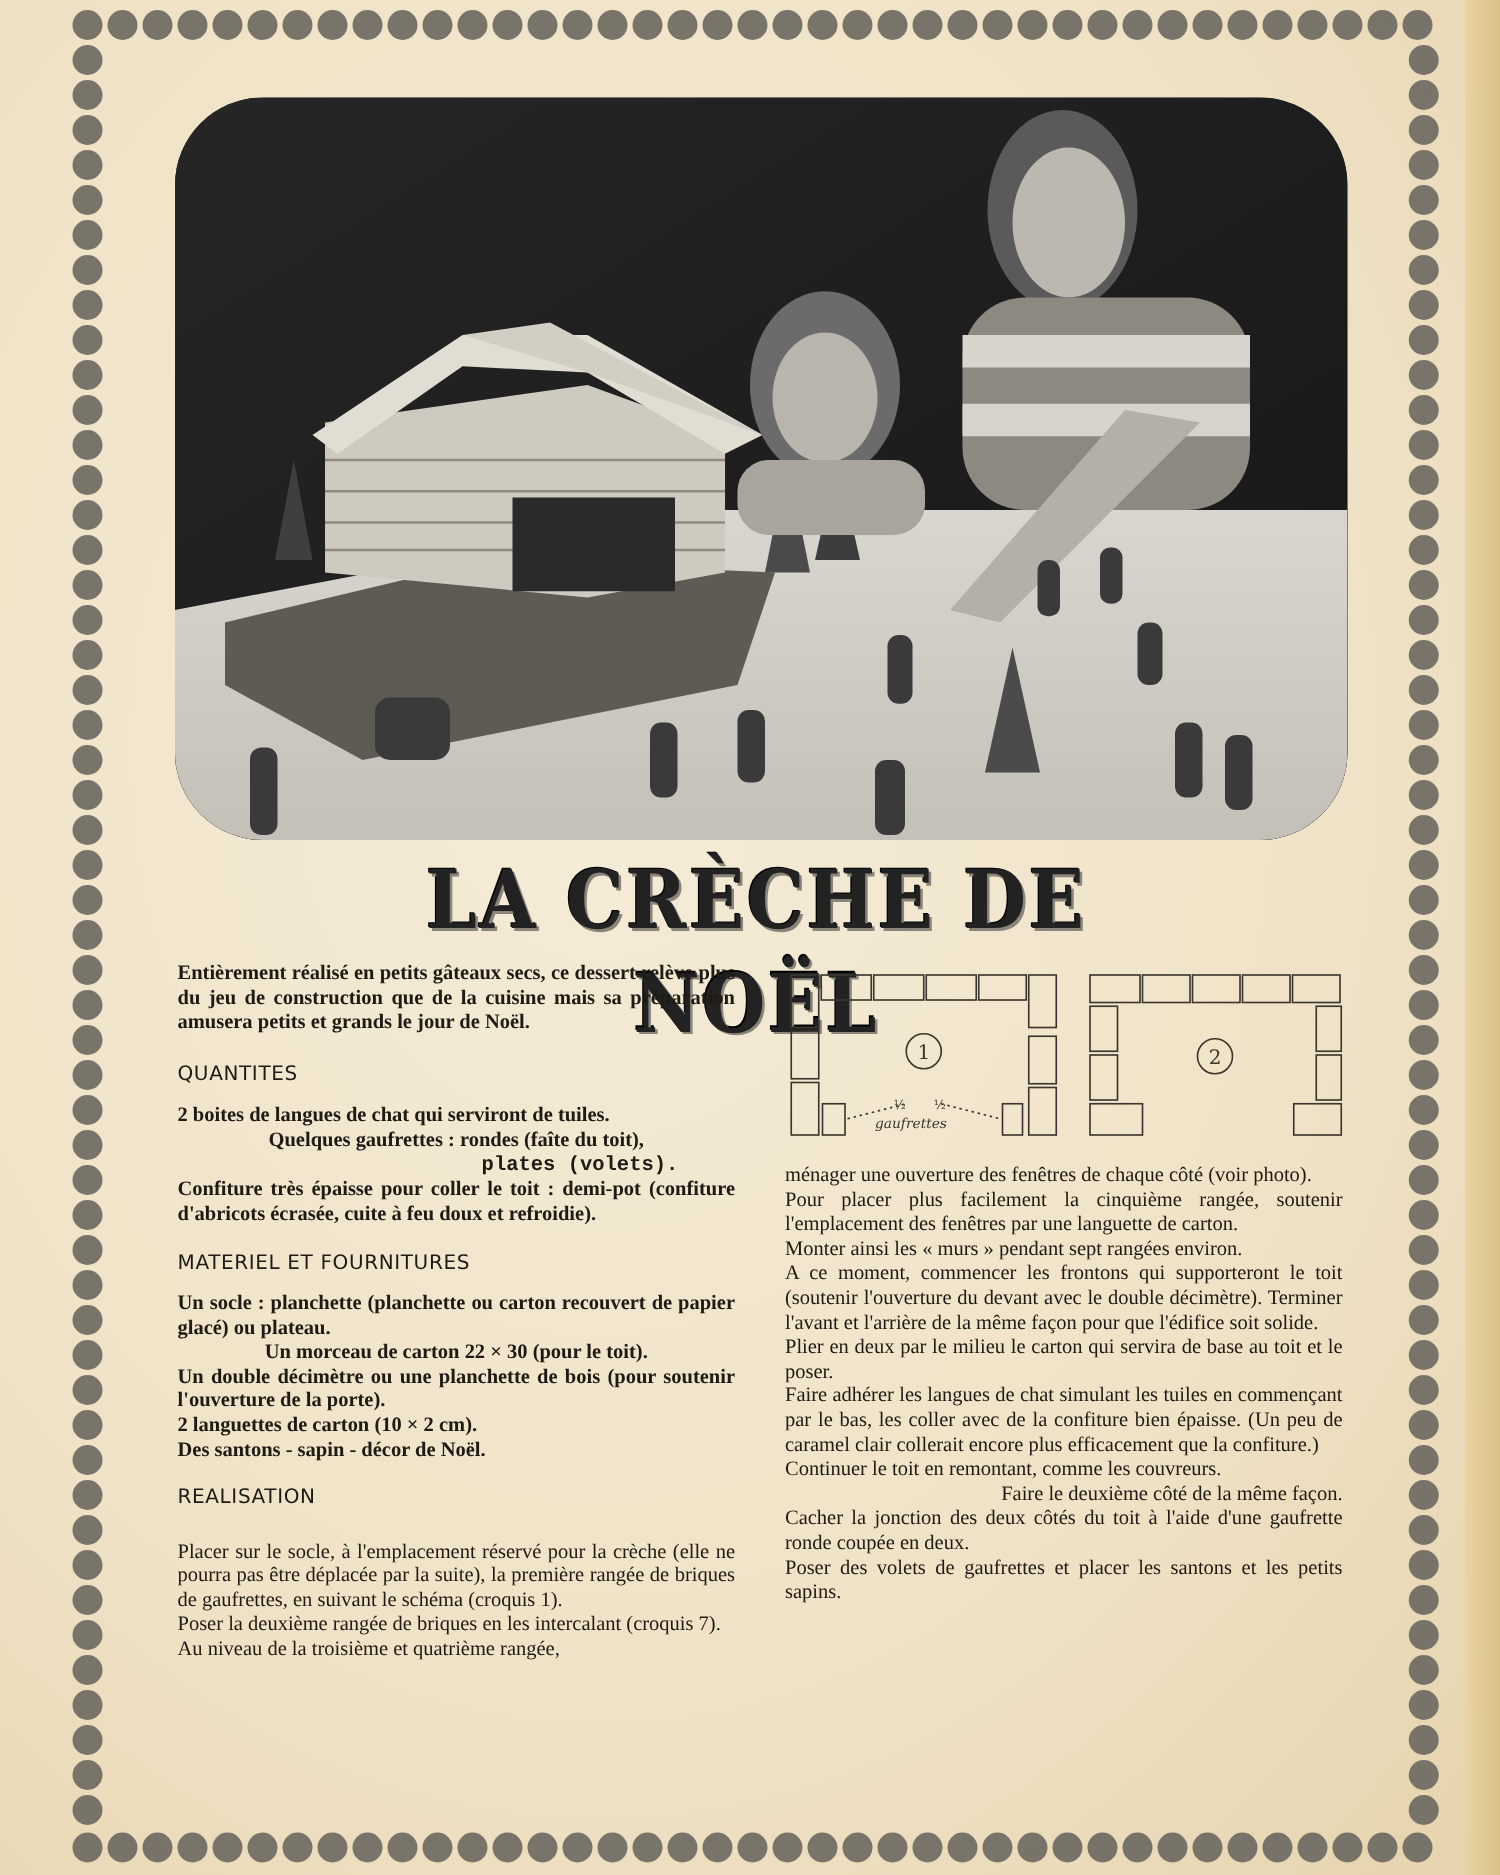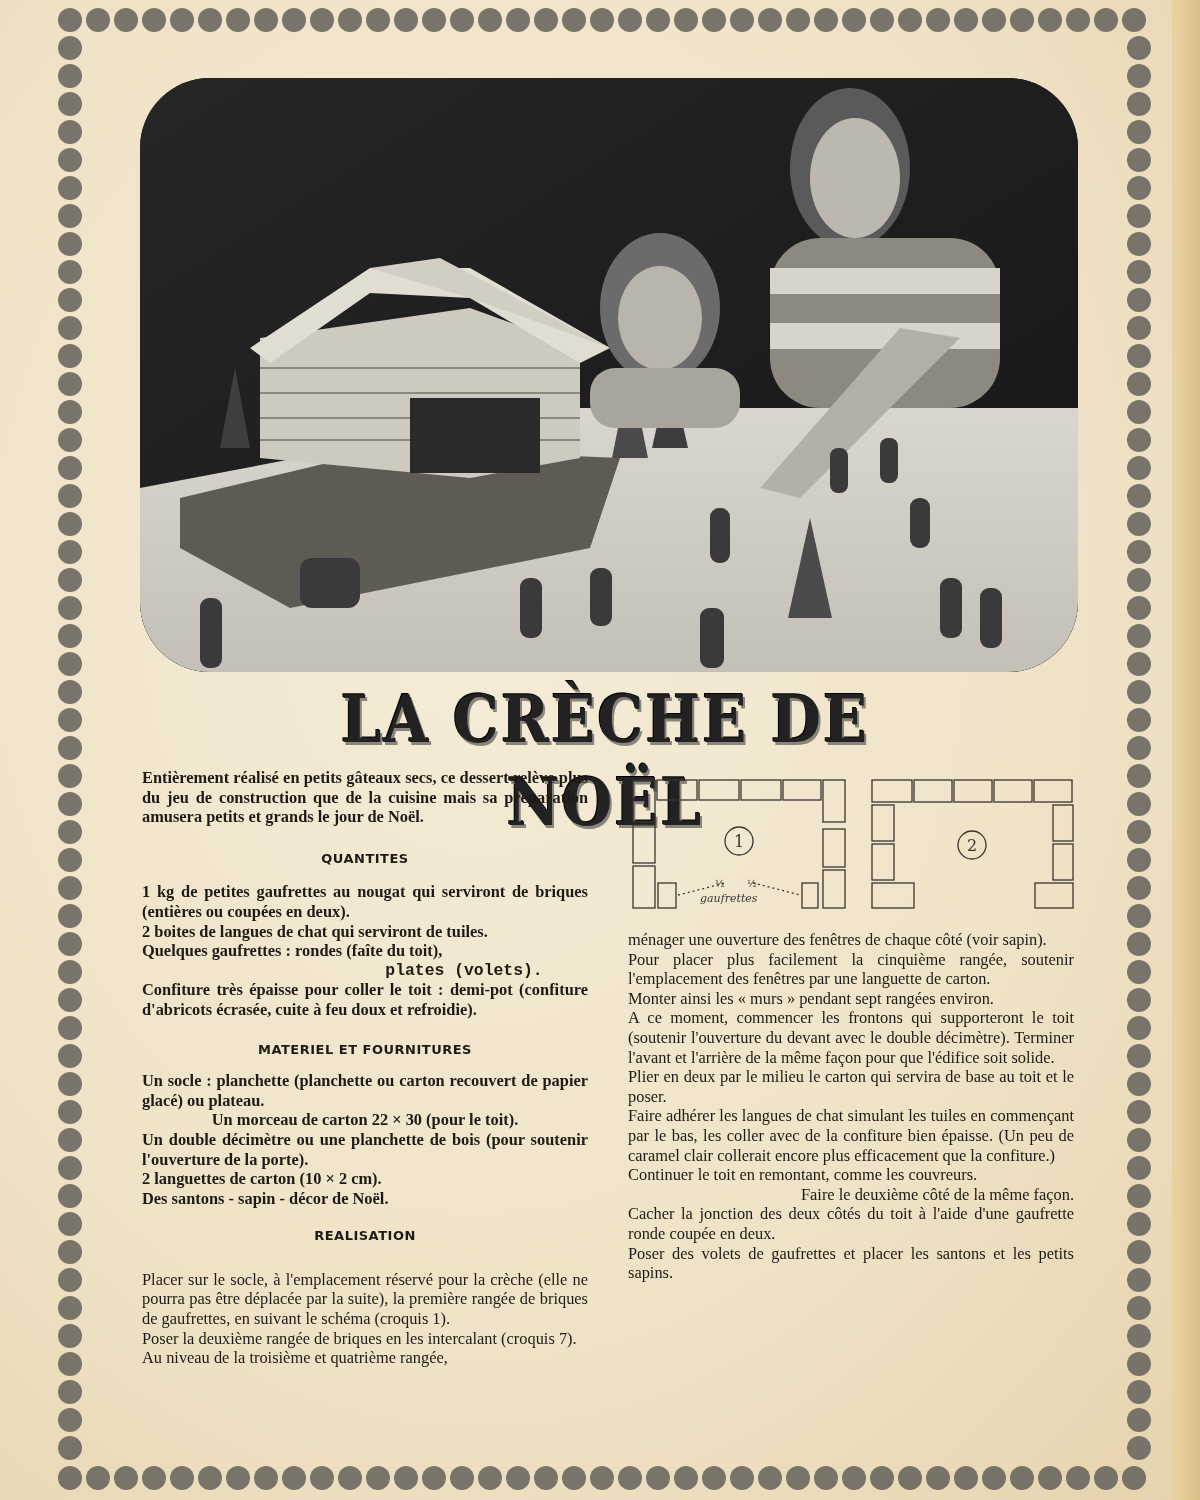--- a/index.html
+++ b/index.html
@@ -17,22 +17,22 @@
   .photo svg{display:block;}
   .title{position:absolute;left:290px;top:683px;width:630px;height:74px;text-align:center;
        font-family:"DejaVu Serif","Liberation Serif",serif;font-weight:bold;font-size:58px;
        letter-spacing:2px;color:#222;line-height:74px;
        text-shadow:2px 2px 0 #8a857b, -1px -1px 0 #000;transform:scaleY(1.12);}
   .col{position:absolute;font-size:16.4px;line-height:19.6px;text-align:justify;}
   .col-left{left:142px;top:768px;width:446px;font-weight:bold;}
   .col-left .plain{font-weight:normal;margin-top:24px;}
   .col-right{left:628px;top:930px;width:446px;}
   .col p{margin:0;}
-  .hd{font-family:"DejaVu Sans","Liberation Sans",sans-serif;font-weight:bold;font-size:13px;
-      text-align:center;letter-spacing:.5px;margin:0;}
+  .hd{font-family:"DejaVu Sans","Liberation Sans",sans-serif;font-weight:normal;font-size:16px;
+      letter-spacing:.5px;margin:0;}
   .sketches{position:absolute;left:625px;top:775px;width:455px;height:135px;}
 </style>
 </head>
 <body>
 
 <div class="paper"></div>
 <div class="edge-strip"></div>
 
 <div class="dot-row" id="dots-top" style="left:58px;top:8px;">
     <div class="dot"></div>
@@ -283,23 +283,22 @@
       <rect x="740" y="360" width="18" height="45" rx="8"></rect>
     </g>
   </svg>
 </div>
 
 <div class="title">LA CRÈCHE DE NOËL</div>
 
 <div class="col col-left">
   <p>Entièrement réalisé en petits gâteaux secs, ce dessert relève plus du jeu de construction que de la cuisine mais sa préparation amusera petits et grands le jour de Noël.</p>
   <p class="hd" style="margin-top:22px;margin-bottom:14px;">QUANTITES</p>
-  <p>1 kg de petites gaufrettes au nougat qui serviront de briques (entières ou coupées en deux).</p>
   <p>2 boites de langues de chat qui serviront de tuiles.</p>
-  <p style="text-align:left;">Quelques gaufrettes : rondes (faîte du toit),</p>
+  <p style="text-align:center;">Quelques gaufrettes : rondes (faîte du toit),</p>
   <p style="padding-left:198px;text-align:center;font-family:Liberation Mono, monospace;">plates (volets).</p>
   <p>Confiture très épaisse pour coller le toit : demi-pot (confiture d'abricots écrasée, cuite à feu doux et refroidie).</p>
   <p class="hd" style="margin-top:20px;margin-bottom:12px;">MATERIEL ET FOURNITURES</p>
   <p>Un socle : planchette (planchette ou carton recouvert de papier glacé) ou plateau.</p>
   <p style="text-align:center;">Un morceau de carton 22 × 30 (pour le toit).</p>
   <p>Un double décimètre ou une planchette de bois (pour soutenir l'ouverture de la porte).</p>
   <p style="text-align:left;">2 languettes de carton (10 × 2 cm).</p>
   <p style="text-align:left;">Des santons - sapin - décor de Noël.</p>
   <p class="hd" style="margin-top:18px;margin-bottom:24px;">REALISATION</p>
   <div class="plain">
@@ -346,21 +345,21 @@
       <rect x="428" y="30" width="20" height="36"></rect>
         <rect x="428" y="69" width="20" height="36"></rect>
         <rect x="410" y="108" width="38" height="25"></rect>
       <circle cx="347" cy="70" r="14"></circle>
     </g>
     <text x="342" y="76" font-family="DejaVu Serif, serif" font-size="16" fill="#3a352e" stroke="none">2</text>
   </svg>
 </div>
 
 <div class="col col-right">
-  <p>ménager une ouverture des fenêtres de chaque côté (voir sapin).</p>
+  <p>ménager une ouverture des fenêtres de chaque côté (voir photo).</p>
   <p>Pour placer plus facilement la cinquième rangée, soutenir l'emplacement des fenêtres par une languette de carton.</p>
   <p>Monter ainsi les « murs » pendant sept rangées environ.</p>
   <p>A ce moment, commencer les frontons qui supporteront le toit (soutenir l'ouverture du devant avec le double décimètre). Terminer l'avant et l'arrière de la même façon pour que l'édifice soit solide.</p>
   <p>Plier en deux par le milieu le carton qui servira de base au toit et le poser.</p>
   <p>Faire adhérer les langues de chat simulant les tuiles en commençant par le bas, les coller avec de la confiture bien épaisse. (Un peu de caramel clair collerait encore plus efficacement que la confiture.)</p>
   <p>Continuer le toit en remontant, comme les couvreurs.</p>
   <p style="text-align:right;">Faire le deuxième côté de la même façon.</p>
   <p>Cacher la jonction des deux côtés du toit à l'aide d'une gaufrette ronde coupée en deux.</p>
   <p>Poser des volets de gaufrettes et placer les santons et les petits sapins.</p>
 </div>

